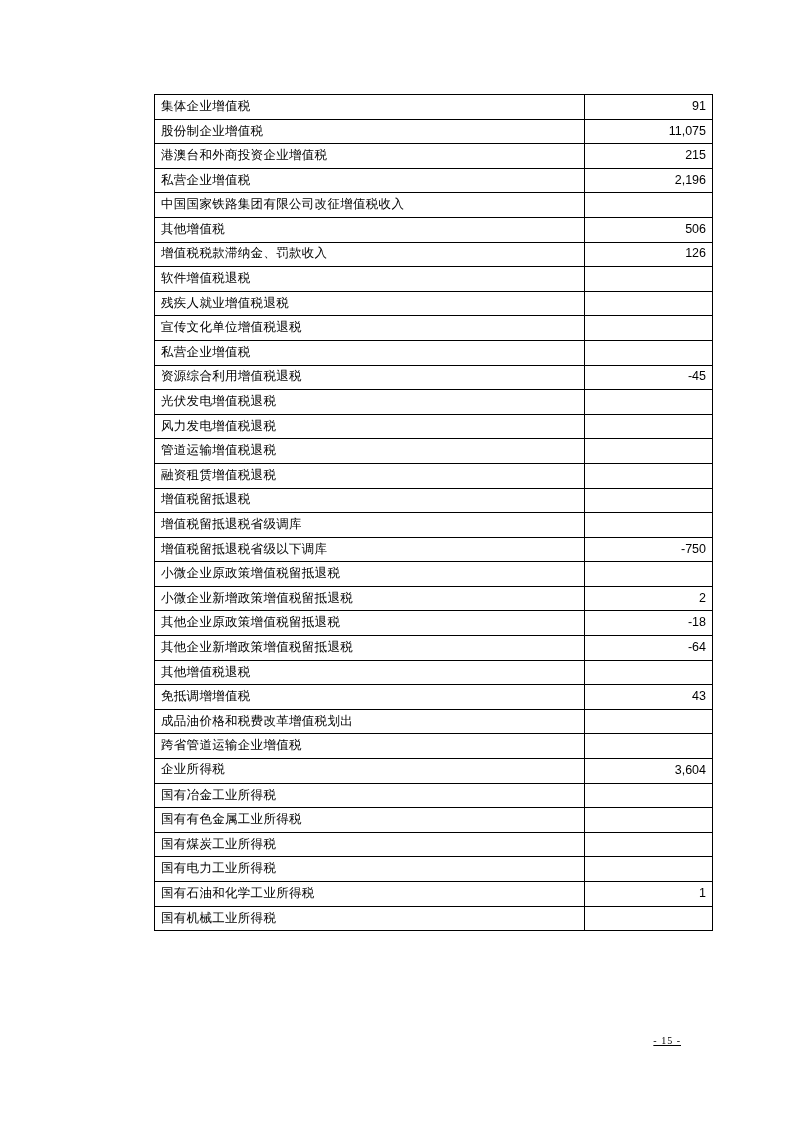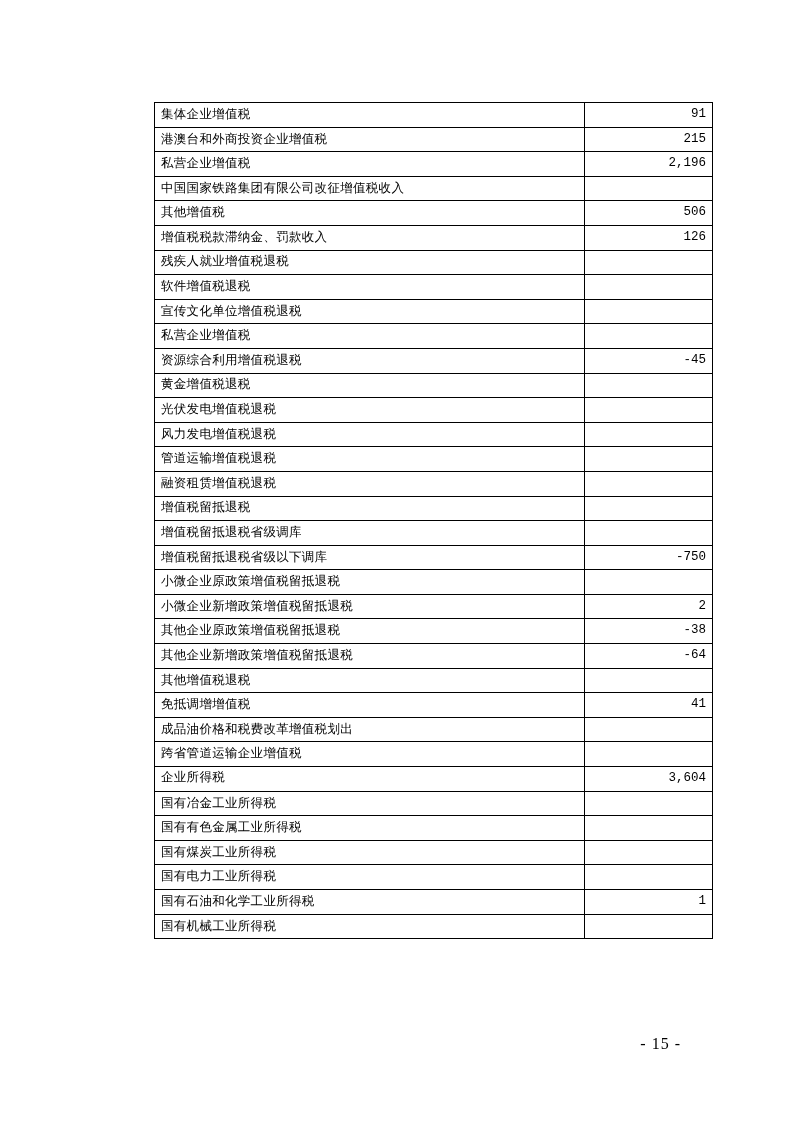--- a/index.html
+++ b/index.html
@@ -16,21 +16,21 @@
   }
   .page {
     position: relative;
     width: 793px;
     height: 1122px;
     box-sizing: border-box;
   }
   .table-wrap {
     position: absolute;
     left: 118px;
-    top: 102px;
+    top: 94px;
     width: 558px;
     padding-left: 36px;
   }
   table.budget {
     border-collapse: collapse;
     width: 558px;
     table-layout: fixed;
   }
   table.budget td {
     border: 1px solid #000000;
@@ -41,90 +41,91 @@
     vertical-align: middle;
     box-sizing: border-box;
   }
   td.name {
     width: 430px;
     letter-spacing: 0.3px;
   }
   td.value {
     width: 128px;
     text-align: right;
-    font-family: Liberation Mono, monospace;
+    font-family: Liberation Sans, sans-serif;
   }
   
   .lvl1 { padding-left: 12px; font-family: Liberation Mono, monospace; }
   .lvl2 { padding-left: 28px; }
 
   .page-number {
     position: absolute;
     right: 112px;
     top: 1035px;
-    font-size: 16px;
+    font-size: 10px;
     letter-spacing: 1px;
+    text-decoration: underline;
   }
 </style>
 </head>
 <body>
 
 <div class="page">
   <div class="table-wrap">
     <table class="budget">
       <tbody id="table-body">
           <tr>
             <td class="name lvl2">集体企业增值税</td>
             <td class="value">91</td>
           </tr>
           <tr>
+            <td class="name lvl2">股份制企业增值税</td>
+            <td class="value">11,075</td>
+          </tr>
+          <tr>
             <td class="name lvl2">港澳台和外商投资企业增值税</td>
             <td class="value">215</td>
           </tr>
           <tr>
             <td class="name lvl2">私营企业增值税</td>
             <td class="value">2,196</td>
           </tr>
           <tr>
             <td class="name lvl2">中国国家铁路集团有限公司改征增值税收入</td>
             <td class="value"></td>
           </tr>
           <tr>
             <td class="name lvl2">其他增值税</td>
             <td class="value">506</td>
           </tr>
           <tr>
             <td class="name lvl2">增值税税款滞纳金、罚款收入</td>
             <td class="value">126</td>
           </tr>
           <tr>
+            <td class="name lvl2">软件增值税退税</td>
+            <td class="value"></td>
+          </tr>
+          <tr>
             <td class="name lvl2">残疾人就业增值税退税</td>
-            <td class="value"></td>
-          </tr>
-          <tr>
-            <td class="name lvl2">软件增值税退税</td>
             <td class="value"></td>
           </tr>
           <tr>
             <td class="name lvl2">宣传文化单位增值税退税</td>
             <td class="value"></td>
           </tr>
           <tr>
             <td class="name lvl2">私营企业增值税</td>
             <td class="value"></td>
           </tr>
           <tr>
             <td class="name lvl2">资源综合利用增值税退税</td>
             <td class="value">-45</td>
           </tr>
           <tr>
-            <td class="name lvl2">黄金增值税退税</td>
-            <td class="value"></td>
-          </tr>
-          <tr>
             <td class="name lvl2">光伏发电增值税退税</td>
             <td class="value"></td>
           </tr>
           <tr>
             <td class="name lvl2">风力发电增值税退税</td>
             <td class="value"></td>
           </tr>
           <tr>
             <td class="name lvl2">管道运输增值税退税</td>
             <td class="value"></td>
@@ -148,33 +149,33 @@
           <tr>
             <td class="name lvl2">小微企业原政策增值税留抵退税</td>
             <td class="value"></td>
           </tr>
           <tr>
             <td class="name lvl2">小微企业新增政策增值税留抵退税</td>
             <td class="value">2</td>
           </tr>
           <tr>
             <td class="name lvl2">其他企业原政策增值税留抵退税</td>
-            <td class="value">-38</td>
+            <td class="value">-18</td>
           </tr>
           <tr>
             <td class="name lvl2">其他企业新增政策增值税留抵退税</td>
             <td class="value">-64</td>
           </tr>
           <tr>
             <td class="name lvl2">其他增值税退税</td>
             <td class="value"></td>
           </tr>
           <tr>
             <td class="name lvl2">免抵调增增值税</td>
-            <td class="value">41</td>
+            <td class="value">43</td>
           </tr>
           <tr>
             <td class="name lvl2">成品油价格和税费改革增值税划出</td>
             <td class="value"></td>
           </tr>
           <tr>
             <td class="name lvl2">跨省管道运输企业增值税</td>
             <td class="value"></td>
           </tr>
           <tr>

